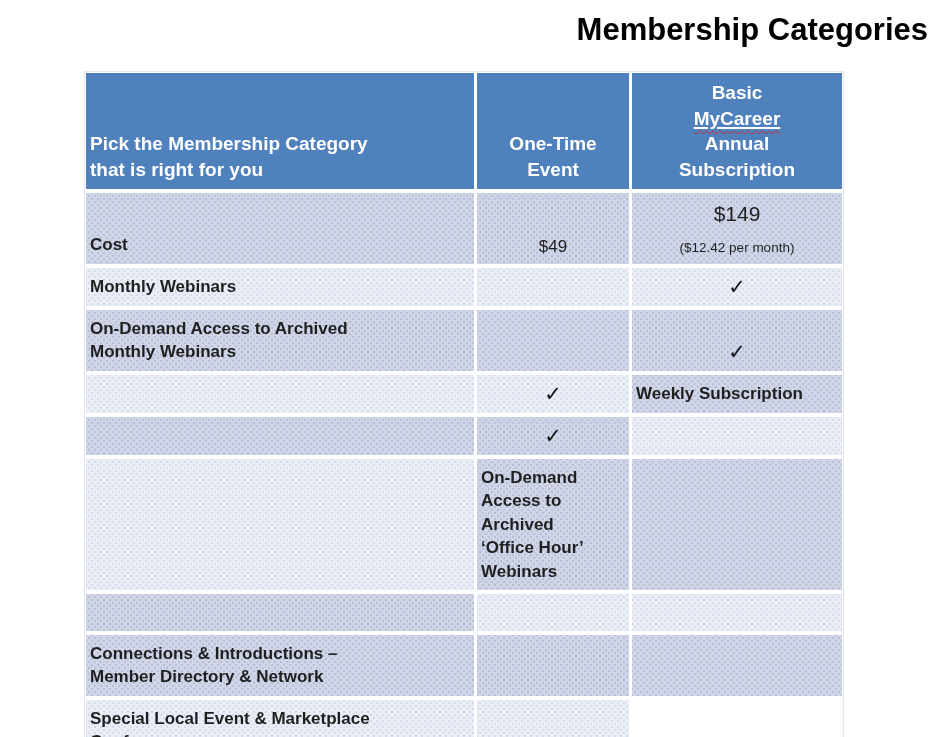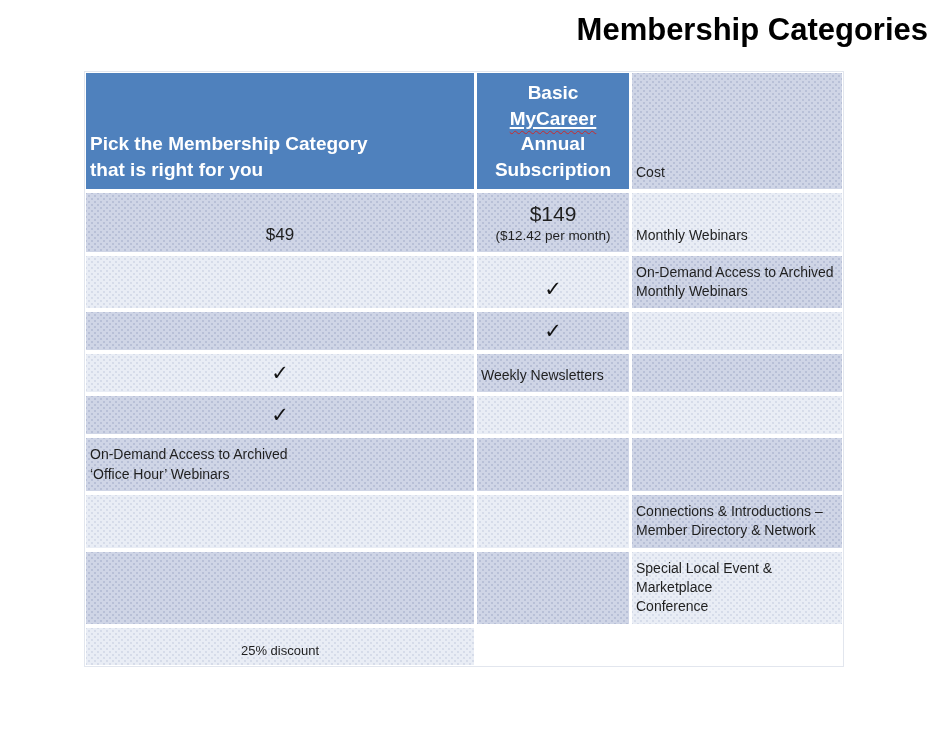--- a/index.html
+++ b/index.html
@@ -52,25 +52,25 @@
       radial-gradient(rgba(90,110,155,0.20) 0.8px, transparent 1.3px);
   }
   .hcell{
     background-color:var(--header-bg);
     background-image:none;
     color:var(--header-text);
     font-weight:bold;font-size:19px;line-height:1.34;
     min-height:116px;text-align:center;
   }
   .hcell.head-col1{justify-content:flex-start;text-align:left;}
-  .label-cell{justify-content:flex-start;text-align:left;font-size:14px;line-height:1.38;}
+  .label-cell{justify-content:flex-start;text-align:left;font-size:17px;line-height:1.38;font-weight:bold;}
   .prewrap{white-space:pre-wrap;}
   .stack{display:flex;flex-direction:column;align-items:center;line-height:1.3;}
   .price-main{font-size:21px;}
-  .price-sub{font-size:13.5px;}
+  .price-sub{font-size:13.5px;margin-top:12px;}
   .price{font-size:17px;}
   .discount{font-size:13px;}
   .check{font-size:21px;color:#111111;}
   .u-solid{text-decoration:underline;text-decoration-thickness:2px;text-underline-offset:2px;}
   .u-wavy{text-decoration-line:underline;text-decoration-style:wavy;
           text-decoration-color:var(--spellcheck-wavy);
           text-decoration-thickness:1px;text-underline-offset:5px;}
 </style>
 </head>
 <body>
@@ -78,20 +78,24 @@
 <div class="slide-title">Membership Categories</div>
 
 <div class="table-wrap">
   <div class="grid" id="grid">
 
     <div class="cell hcell head-col1">
       <span class="prewrap">Pick the Membership Category
 that is right for you</span>
     </div>
 
+    <div class="cell hcell">
+      <span class="prewrap">One-Time
+Event</span>
+    </div>
 
     <div class="cell hcell">
       <span>
         <span>Basic</span><br>
         <span class="u-solid"><span class="u-wavy">MyCareer</span></span><br>
         <span class="prewrap">Annual
 Subscription</span>
       </span>
     </div>
 
@@ -120,21 +124,21 @@
       </div>
       <div class="cell dark"></div>
       <div class="cell dark">
         <span class="check">✓</span>
       </div>
       <div class="cell light"></div>
       <div class="cell light">
         <span class="check">✓</span>
       </div>
       <div class="cell label-cell dark">
-        <span class="prewrap">Weekly Newsletters</span>
+        <span class="prewrap">Weekly Subscription</span>
       </div>
       <div class="cell dark"></div>
       <div class="cell dark">
         <span class="check">✓</span>
       </div>
       <div class="cell light"></div>
       <div class="cell light"></div>
       <div class="cell label-cell dark">
         <span class="prewrap">On-Demand Access to Archived
 ‘Office Hour’ Webinars</span>

